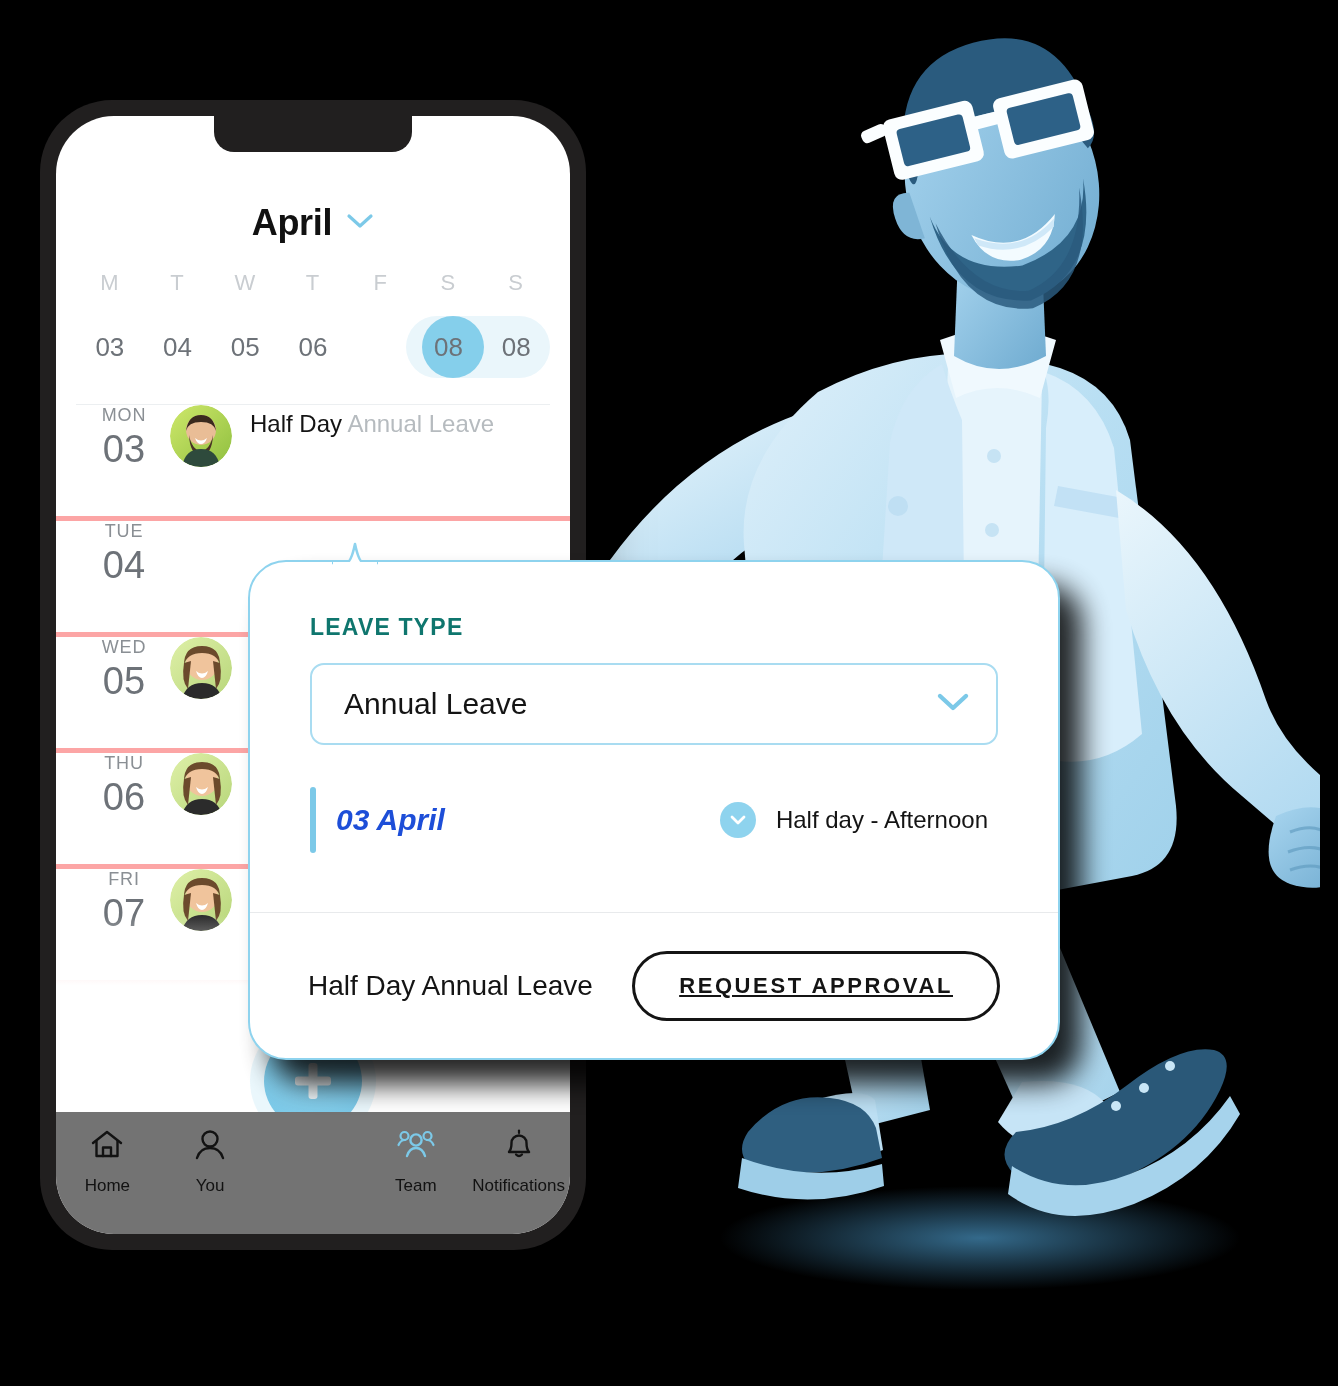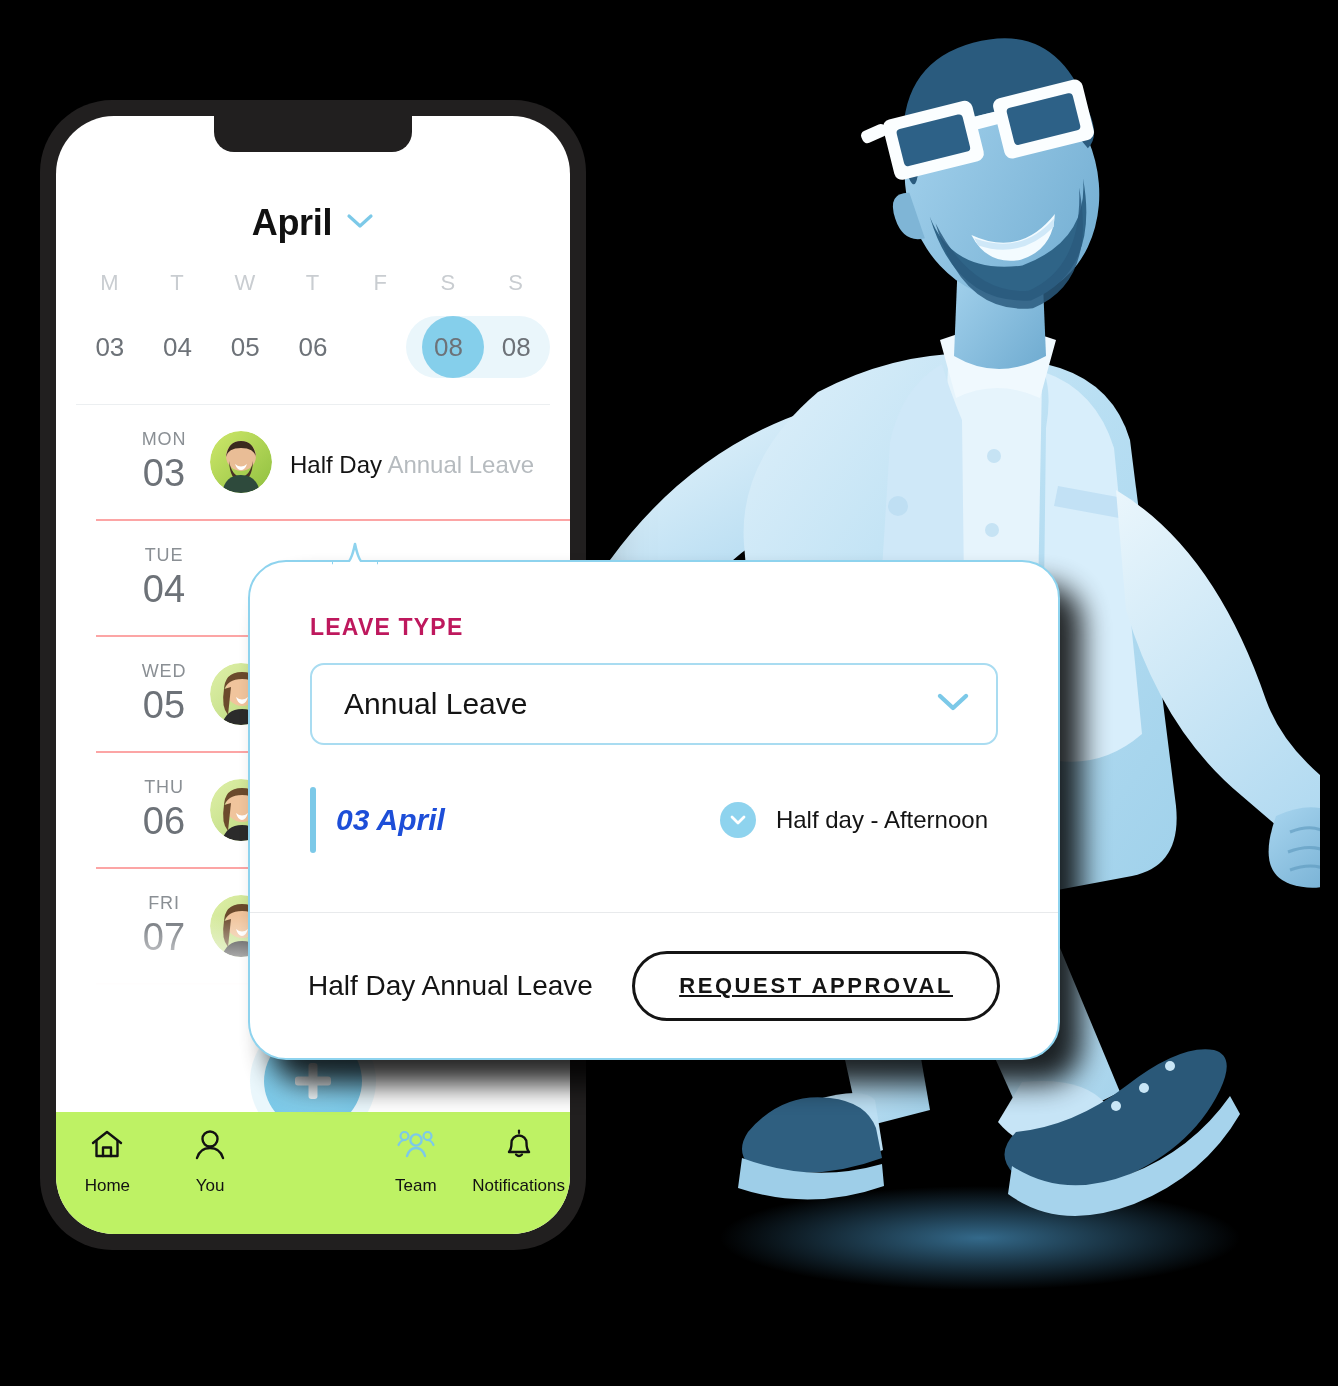--- a/index.html
+++ b/index.html
@@ -58,23 +58,22 @@
   .sel-circle {
     position:absolute; width:62px; height:62px; border-radius:50%;
     background:#85cfeb; left:346px; top:0; z-index:1;
   }
 
   .hr-soft { height:1px; background:#eceff1; margin-top:26px; }
 
   
   .daylist { position:relative; }
   .dayrow {
-    display:flex; align-items:center; height:116px; padding:0 18px 0 22px;
-    border-bottom:2px solid #fca5a5;
-    margin-left:40px;
+    display:flex; height:116px; padding:0 18px 0 22px;
+    border-bottom:5px solid #fca5a5;
   }
   .daycol { width:92px; text-align:center; flex:none; }
   .dow-lbl { font-size:18px; color:#8a8f94; letter-spacing:.8px; }
   .dnum { font-size:38px; color:#6d7278; font-weight:400; margin-top:2px; }
 
   .avatar { width:62px; height:62px; border-radius:50%; flex:none; overflow:hidden; position:relative; }
   .avatar svg { display:block; width:100%; height:100%; }
 
   .dayinfo { margin-left:18px; }
   .pname { font-size:26px; font-weight:700; color:#141414; letter-spacing:-.2px; }
@@ -97,21 +96,21 @@
     z-index:14;
   }
   .fab::before, .fab::after {
     content:""; position:absolute; background:#f2fafd; border-radius:3px;
   }
   .fab::before { left:50%; top:50%; width:36px; height:9px; transform:translate(-50%,-50%); }
   .fab::after  { left:50%; top:50%; width:9px; height:36px; transform:translate(-50%,-50%); }
 
   
   .bottomnav {
-    position:absolute; left:0; right:0; bottom:0; height:122px; background:#bef264;
+    position:absolute; left:0; right:0; bottom:0; height:122px; background:#737373;
     display:flex; align-items:flex-start; padding-top:14px; z-index:20;
   }
   .navitem {
     flex:1; display:flex; flex-direction:column; align-items:center; gap:8px;
   }
   .navitem.spacer { visibility:hidden; }
   .navlbl { font-size:17px; color:#121212; }
   .navitem.active .navlbl { color:#121212; }
 
   
@@ -127,21 +126,21 @@
     position:absolute; inset:0;
     background:#fff; border:2px solid #8ed3ee; border-radius:38px;
     overflow:hidden;
   }
   .popup-arrow {
     position:absolute; left:84px; top:-19px; width:46px; height:24px; z-index:3;
   }
   .popup-inner { padding:52px 60px 0 60px; }
 
   .field-label {
-    font-size:23px; font-weight:700; color:#be185d; letter-spacing:1.2px;
+    font-size:23px; font-weight:700; color:#0f766e; letter-spacing:1.2px;
   }
   .select {
     margin-top:22px; height:82px; border:2px solid #a9dcf1; border-radius:14px;
     display:flex; align-items:center; justify-content:space-between;
     padding:0 26px 0 32px;
   }
   .select-val { font-size:30px; color:#141414; }
 
   .daterow {
     margin-top:42px; display:flex; align-items:center; position:relative;

